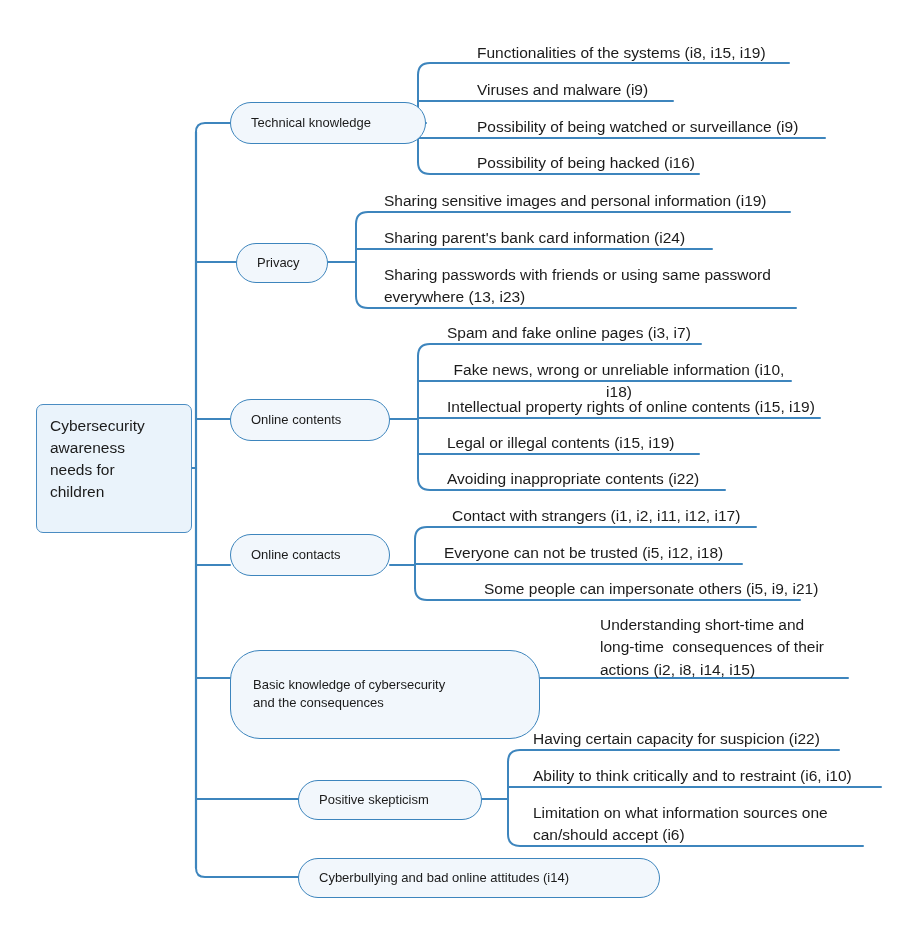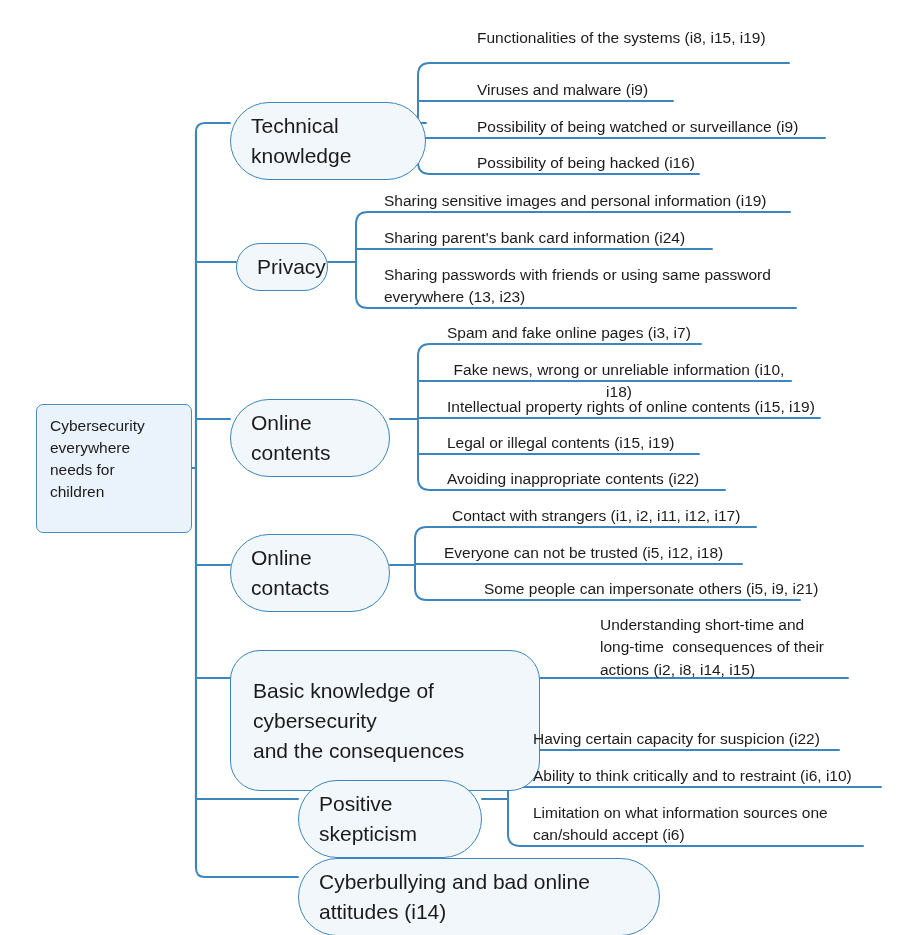--- a/index.html
+++ b/index.html
@@ -35,21 +35,21 @@
     border-radius:7px;
     background:#eaf3fb;
     border-color:#4a8cc2;
     padding:10px 13px;
     align-items:flex-start;
     font-size:15.5px;
   }
   .node.topic{
     border-radius:999px;
     padding:8px 20px;
-    font-size:21px;
+    font-size:13px;
     justify-content:flex-start;
   }
   .node.topic.multi{
     border-radius:30px;
     padding:25px 22px;
   }
   .leaf{
     position:absolute;
     box-sizing:border-box;
     font-size:15.5px;
@@ -100,28 +100,28 @@
       <path d="M 196 799 L 298 799" fill="none" stroke="#3d85bd" stroke-width="2" stroke-linecap="round"></path>
       <path d="M 482 799 L 508 799" fill="none" stroke="#3d85bd" stroke-width="2" stroke-linecap="round"></path>
       <path d="M 508 762 L 508 834" fill="none" stroke="#3d85bd" stroke-width="2" stroke-linecap="round"></path>
       <path d="M 508 762 Q 508 750 520 750 L 839 750" fill="none" stroke="#3d85bd" stroke-width="2" stroke-linecap="round"></path>
       <path d="M 508 787 L 881 787" fill="none" stroke="#3d85bd" stroke-width="2" stroke-linecap="round"></path>
       <path d="M 508 834 Q 508 846 520 846 L 863 846" fill="none" stroke="#3d85bd" stroke-width="2" stroke-linecap="round"></path>
       <path d="M 196 868 Q 196 877 205 877 L 298 877" fill="none" stroke="#3d85bd" stroke-width="2" stroke-linecap="round"></path>
     </svg>
 <div class="node root" style="left: 36px; top: 404px; width: 156px; height: 129px;">
       <div class="rootlabel">Cybersecurity
-everywhere
+awareness
 needs for
 children</div>
     </div>
     <div class="node topic" style="left: 230px; top: 102px; width: 196px; min-height: 42px;">
       <div class="rootlabel">Technical knowledge</div>
     </div>
-    <div class="leaf" style="left: 477px; top: 27px; width: 312px;">Functionalities of the systems (i8, i15, i19)</div>
+    <div class="leaf" style="left: 477px; top: 42px; width: 312px;">Functionalities of the systems (i8, i15, i19)</div>
     <div class="leaf" style="left: 477px; top: 79px; width: 196px;">Viruses and malware (i9)</div>
     <div class="leaf" style="left: 477px; top: 116px; width: 348px;">Possibility of being watched or surveillance (i9)</div>
     <div class="leaf" style="left: 477px; top: 152px; width: 222px;">Possibility of being hacked (i16)</div>
     <div class="node topic" style="left: 236px; top: 243px; width: 92px; min-height: 40px;">
       <div class="rootlabel">Privacy</div>
     </div>
     <div class="leaf" style="left: 384px; top: 190px; width: 406px;">Sharing sensitive images and personal information (i19)</div>
     <div class="leaf" style="left: 384px; top: 227px; width: 328px;">Sharing parent's bank card information (i24)</div>
     <div class="leaf" style="left: 384px; top: 264px; width: 412px;">Sharing passwords with friends or using same password
 everywhere (13, i23)</div>

